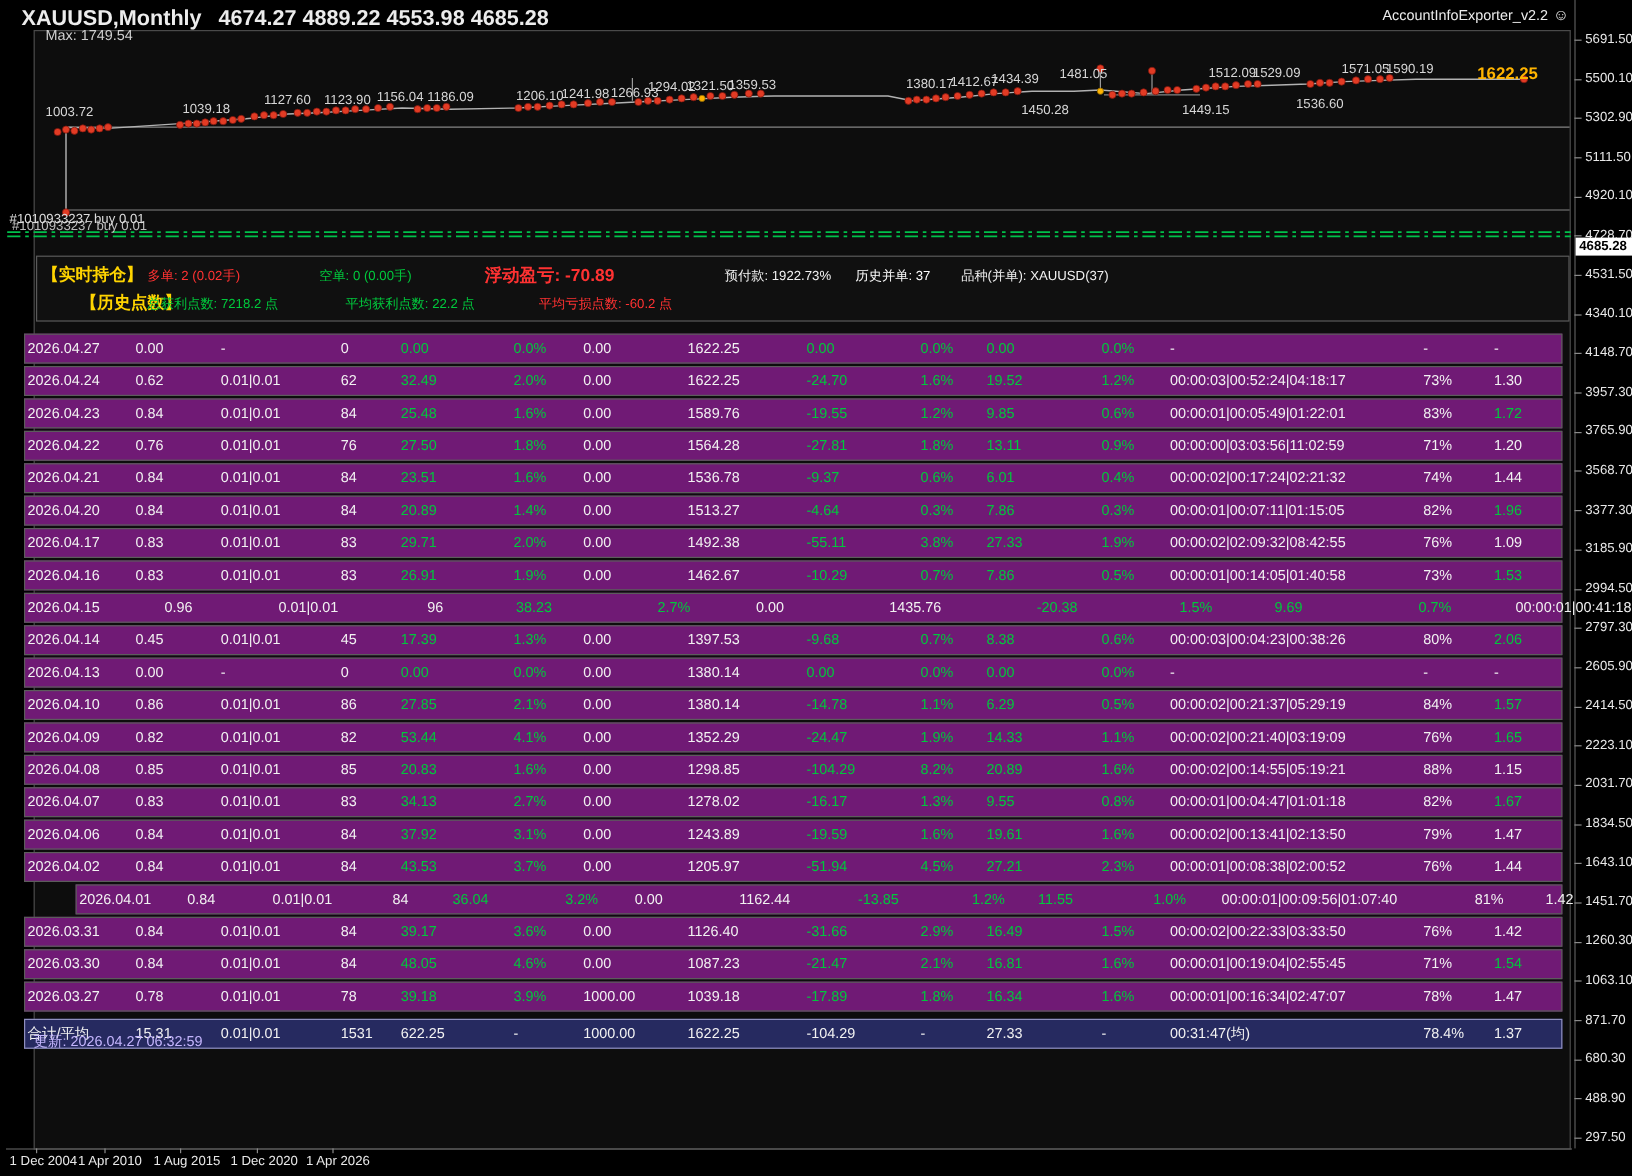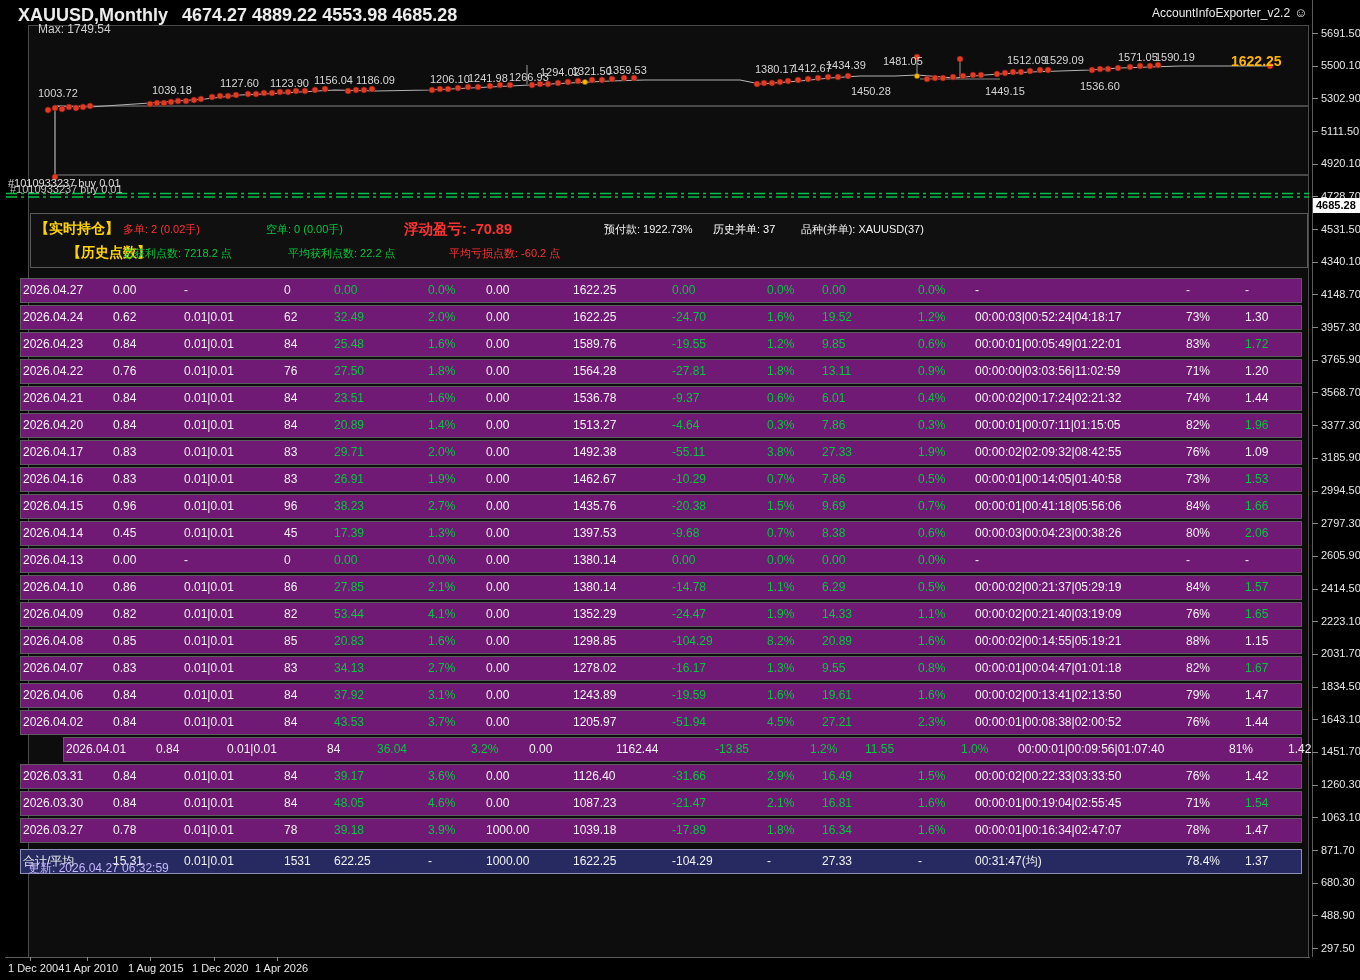--- a/index.html
+++ b/index.html
@@ -348,21 +348,21 @@
       <div class="cell c-white">0.00</div>
       <div class="cell c-white">1462.67</div>
       <div class="cell c-green">-10.29</div>
       <div class="cell c-green">0.7%</div>
       <div class="cell c-green">7.86</div>
       <div class="cell c-green">0.5%</div>
       <div class="cell c-white">00:00:01|00:14:05|01:40:58</div>
       <div class="cell c-white">73%</div>
       <div class="cell c-green">1.53</div>
     </div>
-    <div class="trow drow" style="grid-template-columns: 90px 71px 100px 50px 94px 58px 87px 99px 95px 55px 96px 57px 211px 59px 58px;">
+    <div class="trow drow" style="grid-template-columns: 90px 71px 100px 50px 94px 58px 87px 99px 95px 55px 96px 57px 211px 59px 58px; gap: 24px;">
       <div class="cell c-white">2026.04.15</div>
       <div class="cell c-white">0.96</div>
       <div class="cell c-white">0.01|0.01</div>
       <div class="cell c-white">96</div>
       <div class="cell c-green">38.23</div>
       <div class="cell c-green">2.7%</div>
       <div class="cell c-white">0.00</div>
       <div class="cell c-white">1435.76</div>
       <div class="cell c-green">-20.38</div>
       <div class="cell c-green">1.5%</div>

